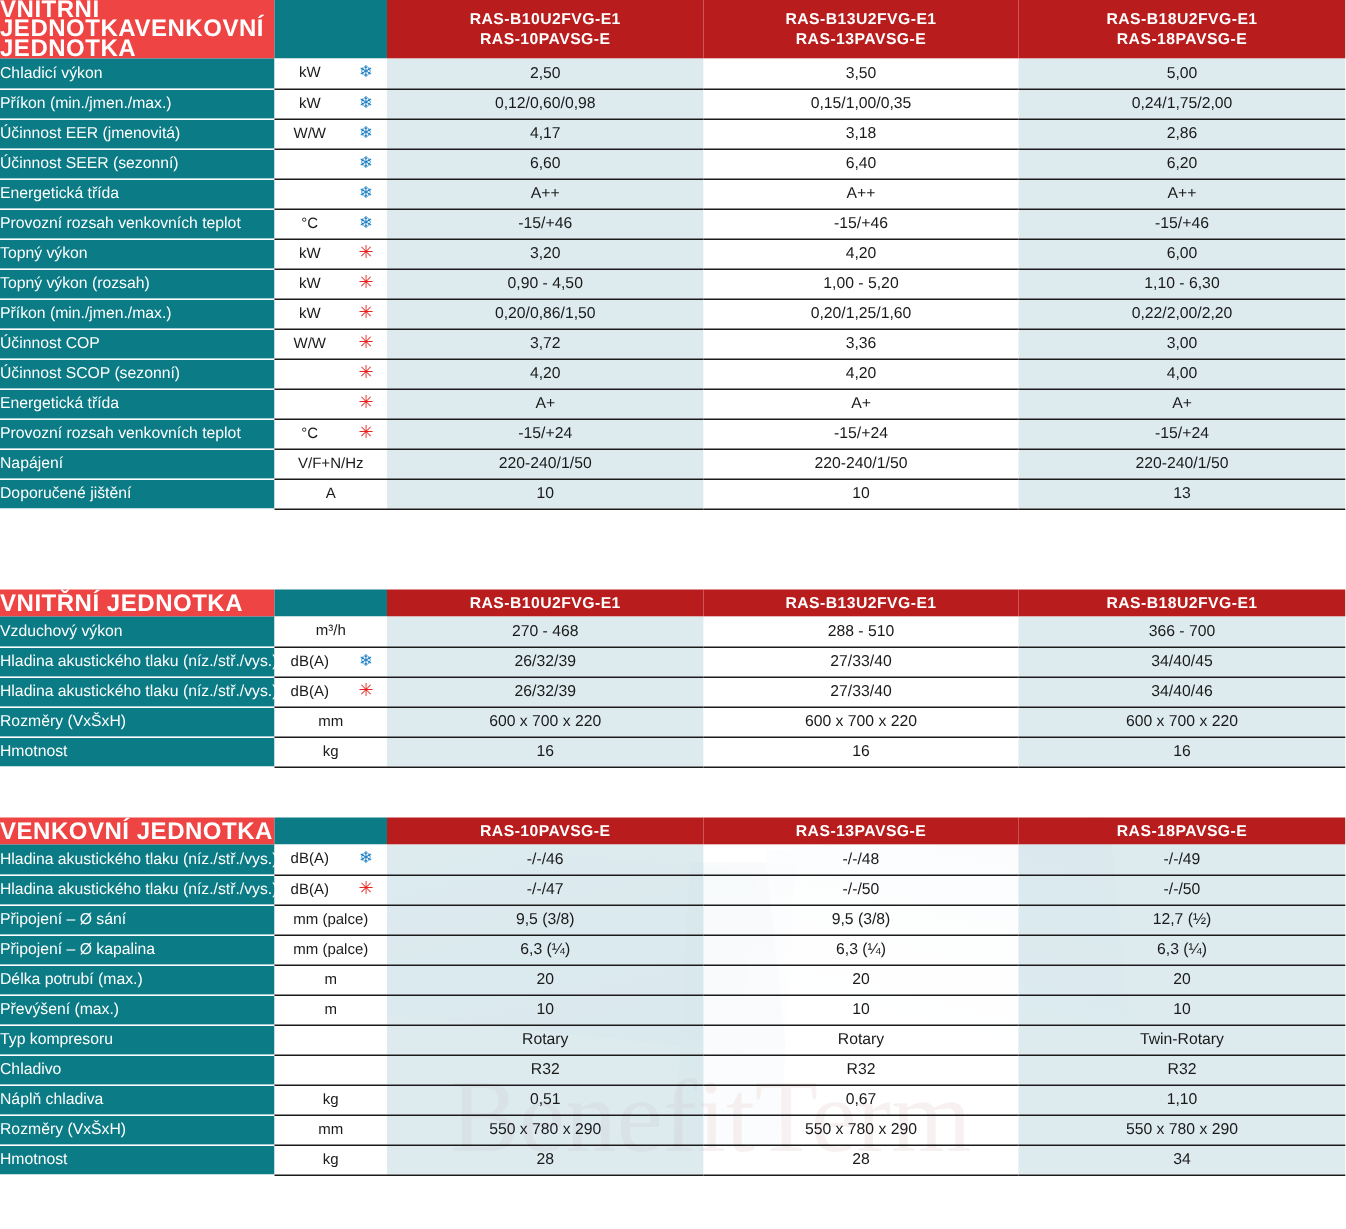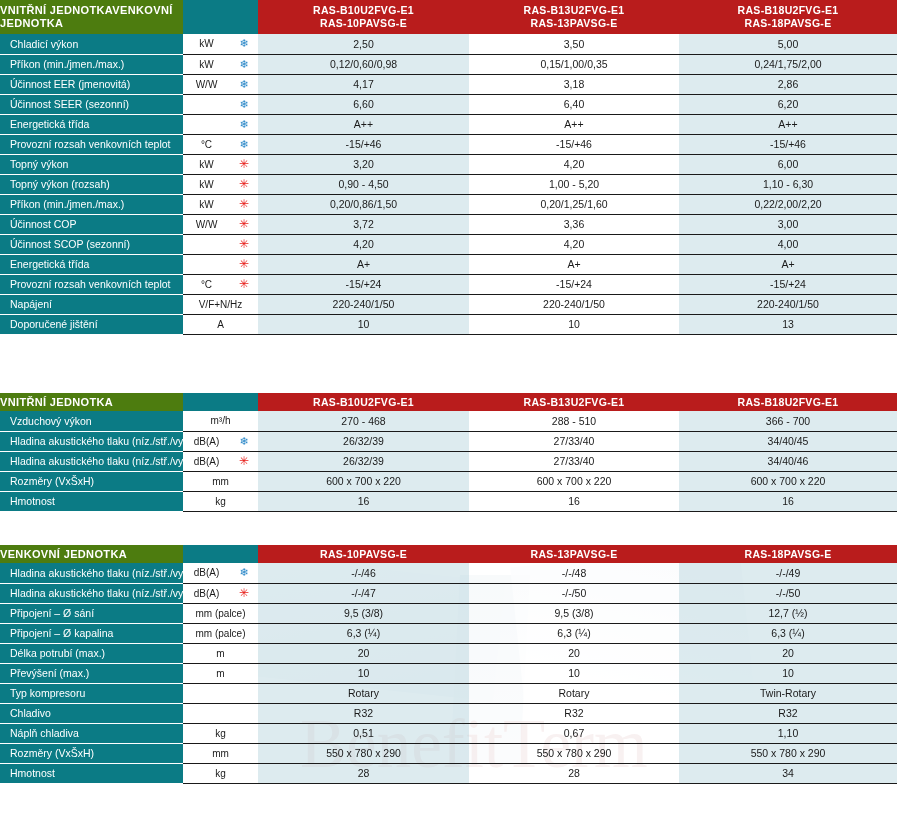--- a/index.html
+++ b/index.html
@@ -70,23 +70,23 @@
     background: transparent;
   }
   .spec-table td, .spec-table th {
     padding: 0;
     margin: 0;
     border: 0;
   }
 
   
   .hdr-label {
-    background: #4d7c0f;
+    background: #ef4444;
     color: #ffffff;
-    font-size: 11px;
+    font-size: 16px;
     font-weight: bold;
     letter-spacing: .35px;
     text-align: left;
     padding: 4px 0 4px 10px;
     line-height: 13px;
     vertical-align: middle;
   }
   .hdr-spacer { background: #0b7b85; }
   .hdr-model {
     background: #b91c1c;
@@ -100,21 +100,20 @@
     padding: 4px 0;
   }
   .hdr-model .m2 { display: block; }
 
   
   tr.row { height: 20px; }
   td.label {
     background: #0b7b85;
     color: #ffffff;
     font-size: 10.5px;
-    padding-left: 10px;
     line-height: 12px;
     border-bottom: 1px solid #ffffff;
     white-space: nowrap;
   }
   td.unit {
     background: #ffffff;
     color: #1a1a1a;
     font-size: 10px;
     text-align: center;
     border-bottom: 1px solid #1a1a1a;

